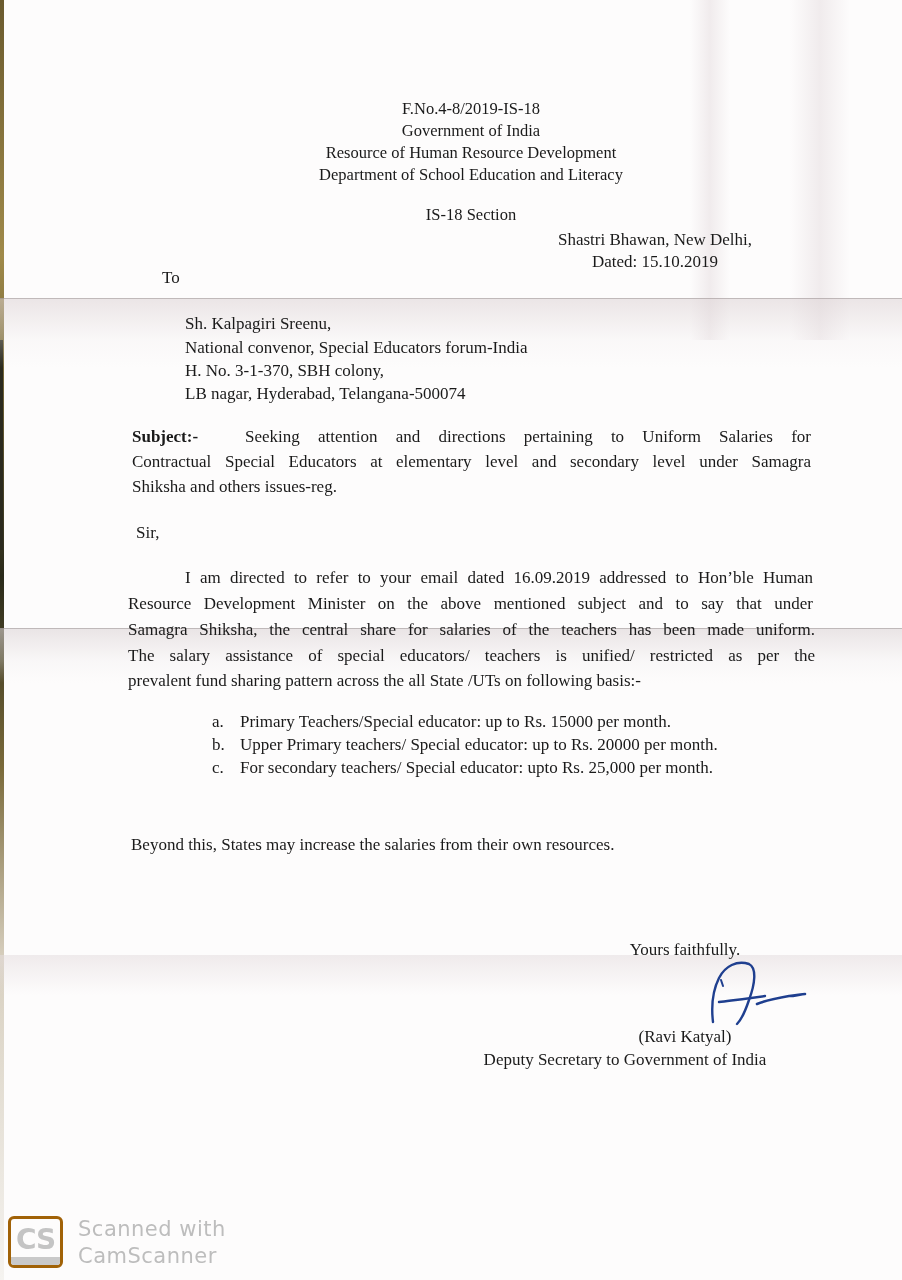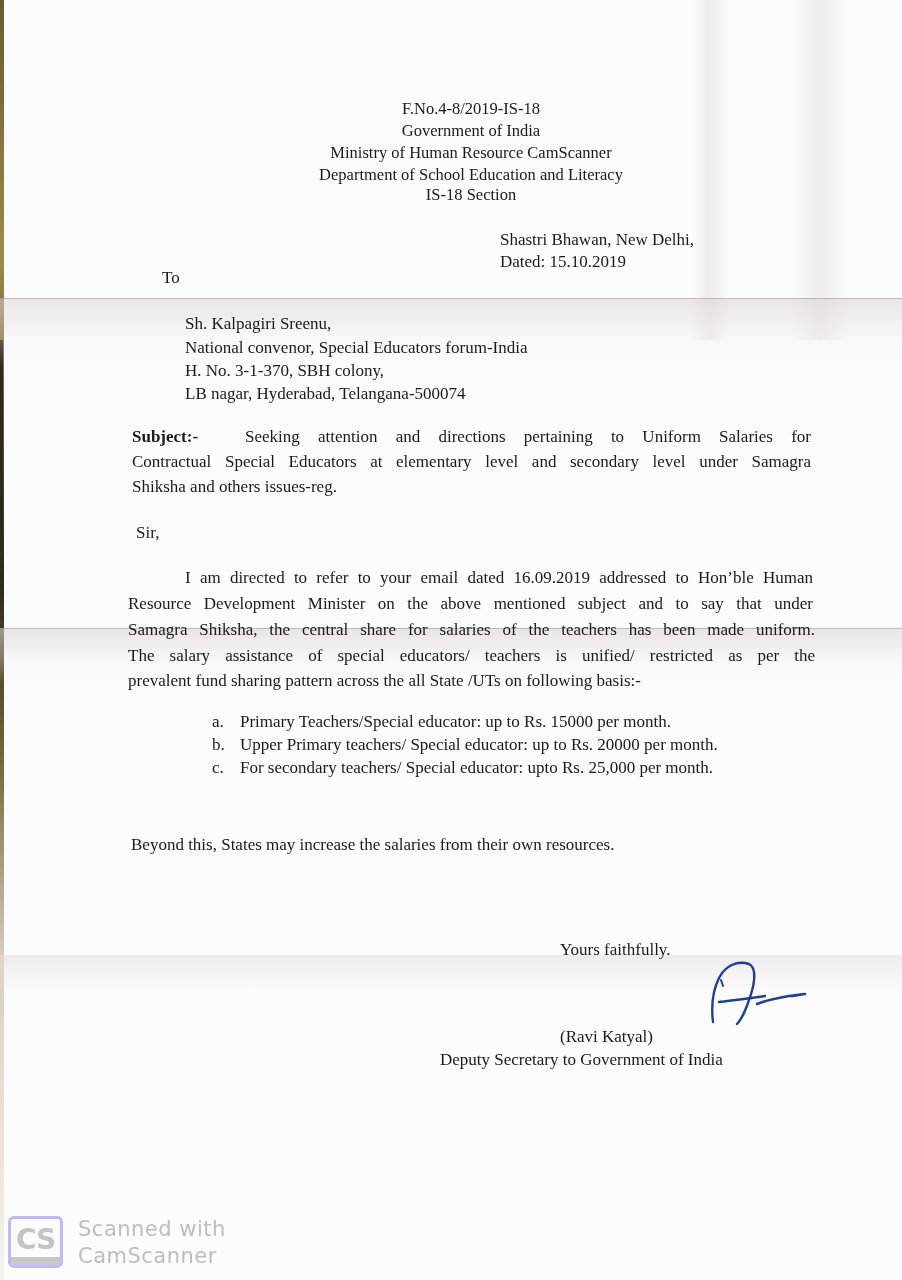--- a/index.html
+++ b/index.html
@@ -22,28 +22,28 @@
     background: linear-gradient(to bottom, rgba(228,220,222,0.55), rgba(255,255,255,0)); }
   .vshade { position: absolute; top: 0; height: 340px; width: 40px; pointer-events: none;
     background: linear-gradient(to right, rgba(255,255,255,0), rgba(225,215,218,0.45), rgba(255,255,255,0)); }
   .vs-1 { left: 690px; } .vs-2 { left: 790px; width: 60px; }
   .edge { position: absolute; left: 0; top: 0; width: 4px; height: 1280px;
     background: linear-gradient(to bottom, #6a5a2e, #a08a4a 20%, #2a2a1a 45%, #7a6a3a 60%, #d8d0c0 75%, #f5f3f0); }
   .edge-2 { position: absolute; left: 0; top: 340px; width: 3px; height: 210px; background: #2b2a1e; }
 
   .t { position: absolute; white-space: nowrap; font-size: 17px; line-height: 22px; }
   .hdr { left: 251px; width: 440px; text-align: center; font-size: 16.5px; line-height: 21.5px; }
-  .right { text-align: left; }
+  .right { text-align: center; }
   .just { text-align: justify; text-align-last: justify; white-space: normal; }
   b { font-weight: bold; }
 
   .sig { position: absolute; left: 705px; top: 960px; width: 110px; height: 70px; }
 
   .cs-logo { position: absolute; left: 8px; top: 1216px; width: 55px; height: 52px;
-    border: 3px solid #c4b5fd; border-radius: 6px; box-sizing: border-box;
+    border: 3px solid #a16207; border-radius: 6px; box-sizing: border-box;
     display: flex; align-items: center; justify-content: center; overflow: hidden; }
   .cs-logo span { font-family: "DejaVu Sans", sans-serif; font-weight: bold; font-size: 28px; color: #c4c4c4; letter-spacing: -1px; margin-top: -6px; }
   .cs-logo::after { content: ""; position: absolute; left: 0; right: 0; bottom: 0; height: 8px; background: #c9c9c9; }
   .cs-text { position: absolute; left: 78px; top: 1216px; font-family: "DejaVu Sans", sans-serif;
     font-size: 21px; line-height: 27px; color: #bdbdbd; letter-spacing: 0.5px; }
 </style>
 </head>
 <body>
 
 <div class="page">
@@ -51,23 +51,23 @@
   <div class="edge-2"></div>
   <div class="vshade vs-1"></div>
   <div class="vshade vs-2"></div>
   <div class="fold fold-1"></div>
   <div class="fold fold-2"></div>
   <div class="fold fold-3"></div>
 
   <div>
     <div class="t hdr" style="top:98px;">F.No.4-8/2019-IS-18</div>
     <div class="t hdr" style="top:120px;">Government of India</div>
-    <div class="t hdr" style="top:142px;">Ministry of Human Resource CamScanner</div>
+    <div class="t hdr" style="top:142px;">Resource of Human Resource Development</div>
     <div class="t hdr" style="top:164px;">Department of School Education and Literacy</div>
-    <div class="t hdr" style="top:184px;">IS-18 Section</div>
+    <div class="t hdr" style="top:204px;">IS-18 Section</div>
   </div>
 
   <div class="t right" style="left:500px; width:310px; top:229px;">Shastri Bhawan, New Delhi,</div>
   <div class="t right" style="left:500px; width:310px; top:251px;">Dated: 15.10.2019</div>
 
   <div class="t" style="left:130px; top:267px;margin-left:32px;">To</div>
   <div>
     <div class="t" style="left:185px; top:313px;">Sh. Kalpagiri Sreenu,</div>
     <div class="t" style="left:185px; top:337px;">National convenor, Special Educators forum-India</div>
     <div class="t" style="left:185px; top:360px;">H. No. 3-1-370, SBH colony,</div>

